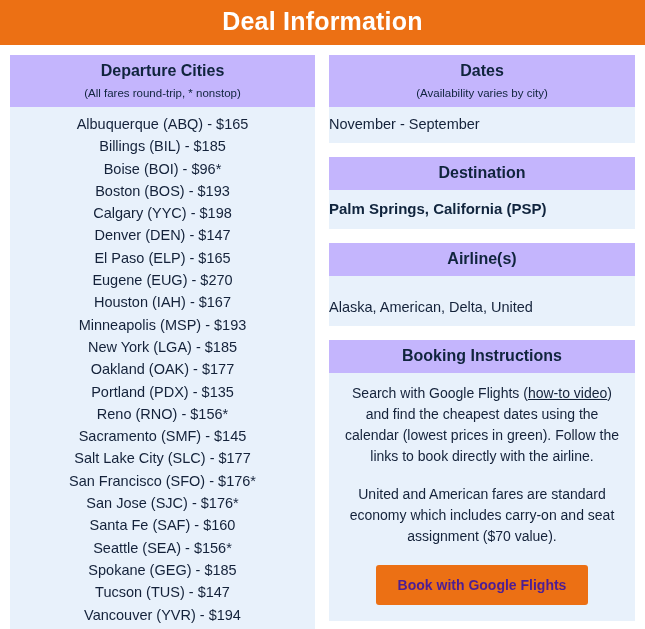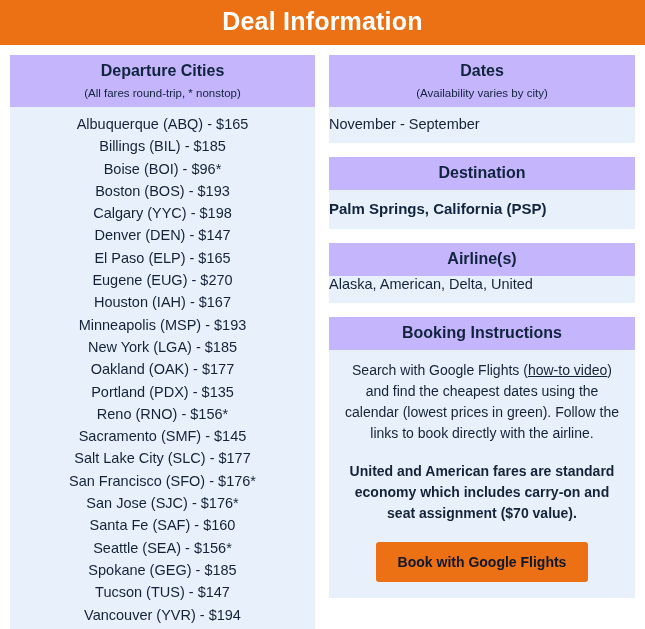--- a/index.html
+++ b/index.html
@@ -80,48 +80,48 @@
     padding: 10px 0 12px 0;
   }
   .dates-text {
     font-size: 14.5px;
     color: #14223a;
     padding: 9px 0 11px 0;
   }
   .airlines-text {
     font-size: 14.5px;
     color: #14223a;
-    padding: 0 0 11px 0;
+    padding: 23px 0 11px 0;
   }
   .instructions {
     padding: 10px 16px 16px 16px;
     text-align: center;
   }
   .instructions p {
     margin: 0;
     font-size: 14px;
     line-height: 21px;
     color: #14223a;
   }
   .instructions p.bold {
-    font-weight: bold;
+    font-weight: normal;
     margin-top: 17px;
   }
   .instructions a {
     color: #14223a;
     text-decoration: underline;
   }
   .cta-wrap {
     text-align: center;
     margin-top: 18px;
   }
   .cta {
     display: inline-block;
     background: #ec7014;
-    color: #0f172a;
+    color: #4c1d95;
     font-size: 14px;
     font-weight: bold;
     padding: 12px 22px;
     border: none;
     border-radius: 3px;
     cursor: pointer;
     font-family: "Liberation Sans", sans-serif;
   }
 </style>
 </head>

